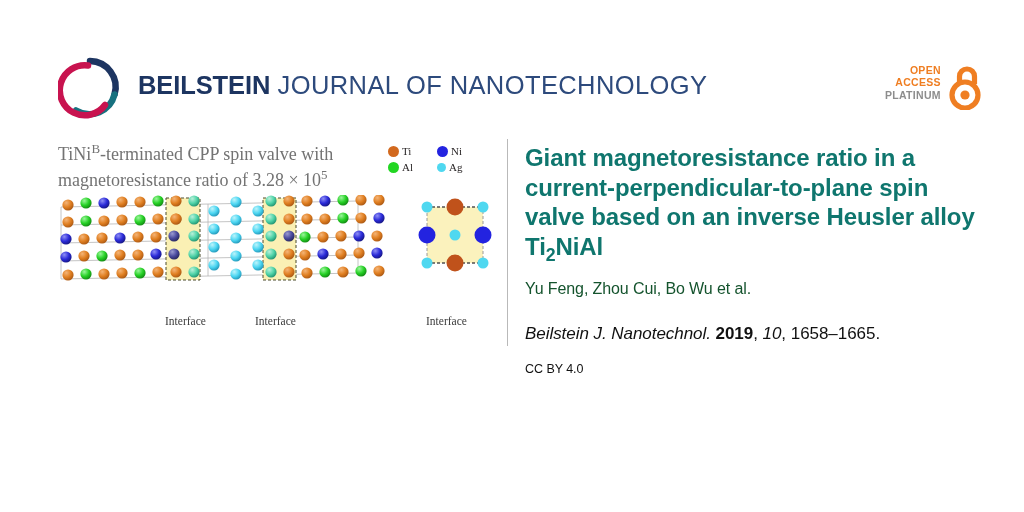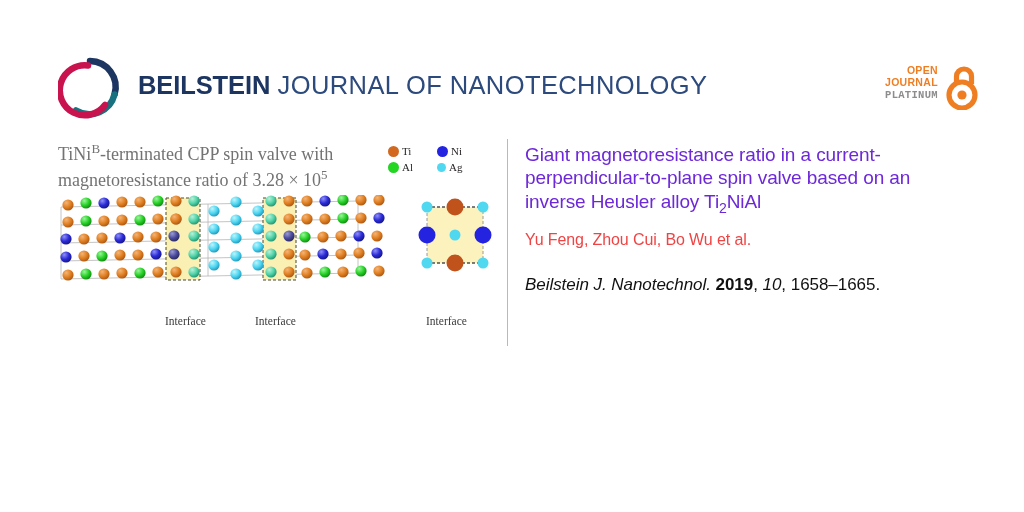--- a/index.html
+++ b/index.html
@@ -61,21 +61,21 @@
     gap: 6px;
   }
   #oa-text {
     text-align: right;
     line-height: 1.18;
     font-weight: bold;
     font-size: 10.5px;
     letter-spacing: 0.3px;
   }
   #oa-text .oa-open, #oa-text .oa-access { color: #ef7e22; display: block; }
-  #oa-text .oa-platinum { color: #8d8d8d; display: block; font-family: Liberation Mono, monospace; }
+  #oa-text .oa-platinum { color: #8d8d8d; display: block; }
   #oa-lock { width: 36px; height: 46px; }
 
   
   #vrule {
     position: absolute;
     left: 507px; top: 139px;
     width: 1px; height: 207px;
     background: #b9b9b9;
   }
 
@@ -121,30 +121,30 @@
     margin-top: 30px;
   }
 
   
   #article {
     position: absolute;
     left: 525px; top: 143px;
     width: 450px;
   }
   #article-title {
-    color: #6d28d9;
-    font-weight: normal;
-    font-size: 19px;
+    color: #0f766e;
+    font-weight: bold;
+    font-size: 24px;
     line-height: 1.23;
     letter-spacing: -0.1px;
     margin: 0 0 14px 0;
   }
   #article-title .sub { font-size: 0.74em; vertical-align: sub; }
   #authors {
-    color: #ef4444;
+    color: #14532d;
     font-size: 16px;
     margin: 3px 0 26px 0;
     letter-spacing: -0.1px;
   }
   #citation {
     font-size: 17px;
     color: #111111;
     margin: 0 0 17px 0;
     letter-spacing: -0.05px;
   }
@@ -177,21 +177,21 @@
       </svg>
     </span>
     <span id="wordmark">
       <span class="wm-bold">BEILSTEIN</span> <span class="wm-light">JOURNAL OF NANOTECHNOLOGY</span>
     </span>
   </div>
 
   <div id="oa-badge">
     <span id="oa-text">
       <span class="oa-open">OPEN</span>
-      <span class="oa-access">JOURNAL</span>
+      <span class="oa-access">ACCESS</span>
       <span class="oa-platinum">PLATINUM</span>
     </span>
     <span id="oa-lock">
       <svg width="36" height="46" viewBox="0 0 36 46" aria-hidden="true">
 
         <path d="M 12.5 20 L 12.5 12.5 A 7.5 7.5 0 0 1 27.5 12.5 L 27.5 20" fill="none" stroke="#ef7e22" stroke-width="5.2" stroke-linecap="butt"></path>
 
         <circle cx="18" cy="31" r="13" fill="none" stroke="#ef7e22" stroke-width="5.2"></circle>
         <circle cx="18" cy="31" r="4.6" fill="#ef7e22"></circle>
       </svg>
@@ -428,13 +428,14 @@
 
   <div id="authors">Yu Feng, Zhou Cui, Bo Wu et al.</div>
 
   <div id="citation">
     <span class="c-journal">Beilstein J. Nanotechnol.</span>
     <span class="c-year">2019</span><span>,</span>
     <span class="c-vol">10</span><span>,</span>
     <span>1658–1665.</span>
   </div>
 
+  <div id="license-line">CC BY 4.0</div>
 </div>
 
 </body></html>

